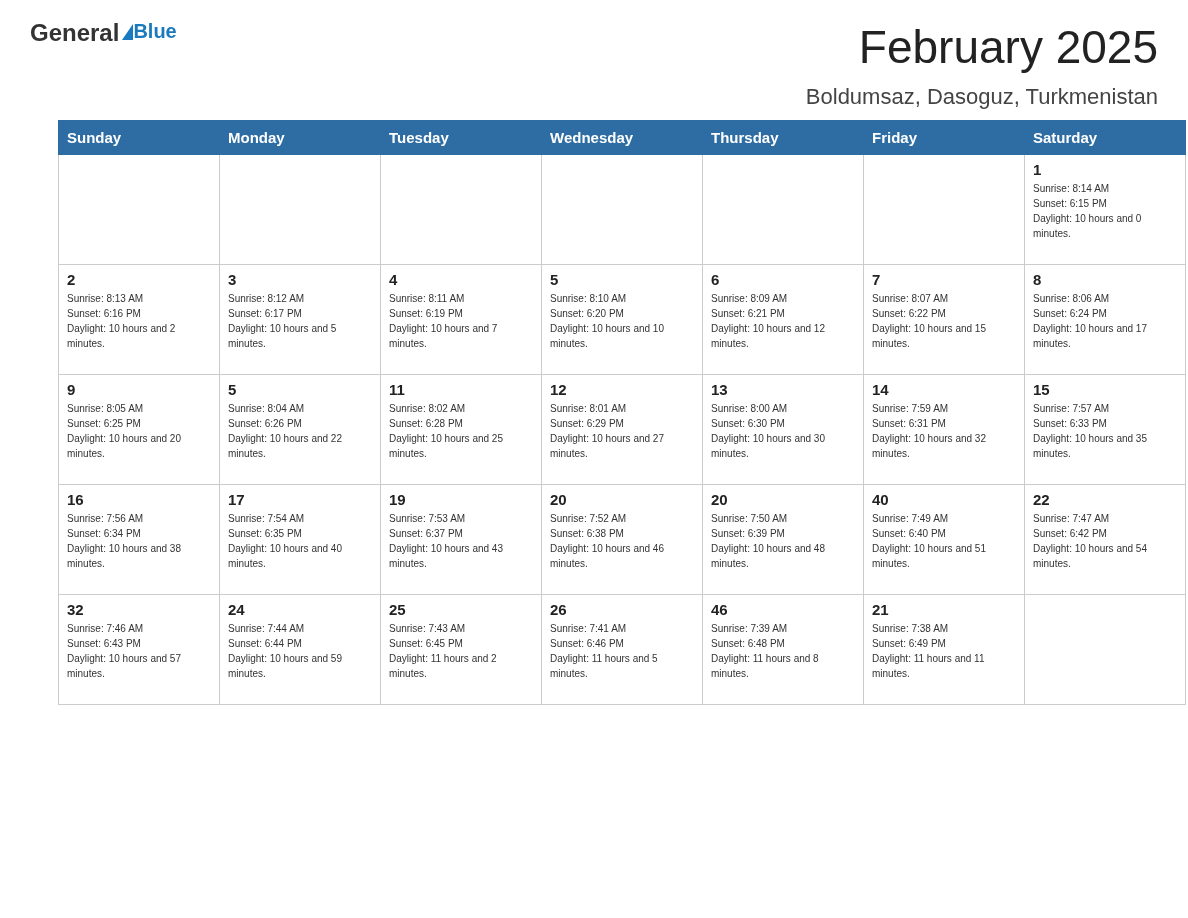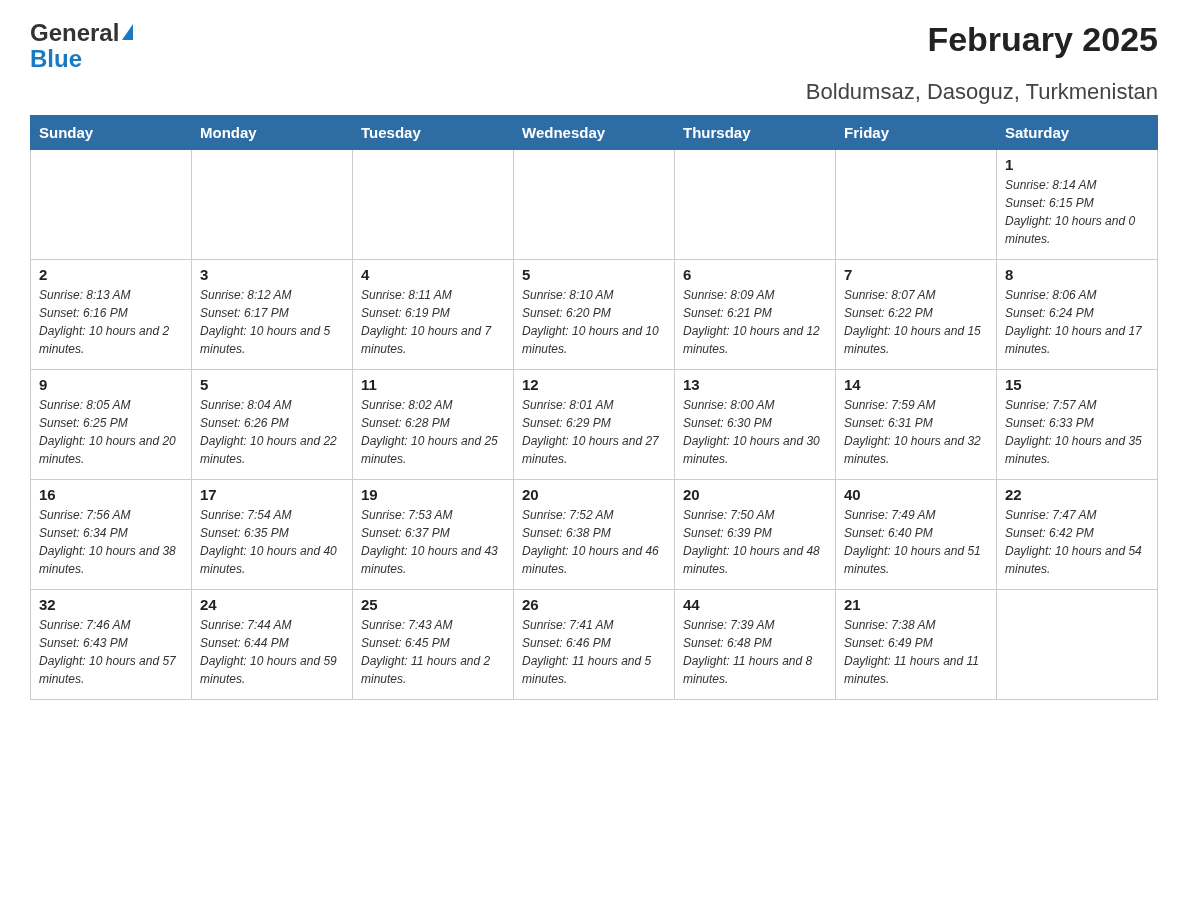--- a/index.html
+++ b/index.html
@@ -13,34 +13,35 @@
     .header {
       display: flex;
       justify-content: space-between;
       align-items: flex-start;
       margin-bottom: 10px;
     }
     .title-block {
       text-align: right;
     }
     .title-block h1 {
-      font-size: 34px;
-      font-weight: bold;
+      font-size: 46px;
+      font-weight: normal;
       color: #222;
     }
     .title-block h2 {
       font-size: 22px;
       font-weight: normal;
       color: #444;
-      margin-top: 20px;
+      margin-top: 10px;
     }
     .calendar {
       width: 100%;
       border-collapse: collapse;
       table-layout: fixed;
+      margin-left: 28px;
     }
     .calendar th {
       background-color: #2e6da4;
       color: #fff;
       padding: 8px 8px;
       font-size: 15px;
       font-weight: bold;
       text-align: left;
       border: 1px solid #2e6da4;
     }
@@ -57,33 +58,32 @@
       background: #fff;
     }
     .day-num {
       font-size: 15px;
       font-weight: bold;
       color: #222;
       display: block;
       margin-bottom: 3px;
     }
     .day-info {
-      font-size: 12px;
+      font-size: 10px;
       color: #333;
       line-height: 1.5;
-      font-style: italic;
     }
     .logo-wrapper {
       display: flex;
       align-items: center;
       gap: 0;
     }
     .logo-text {
       display: flex;
-      flex-direction: column;
+      flex-direction: row;
       line-height: 1.1;
     }
     .logo-row {
       display: flex;
       align-items: center;
     }
     .triangle {
       width: 0;
       height: 0;
       border-left: 11px solid transparent;
@@ -97,21 +97,21 @@
 </head>
 <body>
 
 <div class="header">
   <div class="logo-wrapper">
     <div class="logo-text">
       <div class="logo-row">
         <span style="font-size:24px;font-weight:bold;color:#333;">General</span>
         <span class="triangle"></span>
       </div>
-      <span style="font-size:24px;font-weight:bold;color:#1a7abf;">Blue</span>
+      <span style="font-size:20px;font-weight:bold;color:#1a7abf;">Blue</span>
     </div>
   </div>
   <div class="title-block">
     <h1>February 2025</h1>
     <h2>Boldumsaz, Dasoguz, Turkmenistan</h2>
   </div>
 </div>
 
 <table class="calendar">
   <thead>
@@ -239,21 +239,21 @@
         </td>
         <td>
           <span class="day-num">25</span>
           <div class="day-info">Sunrise: 7:43 AM<br>Sunset: 6:45 PM<br>Daylight: 11 hours and 2 minutes.</div>
         </td>
         <td>
           <span class="day-num">26</span>
           <div class="day-info">Sunrise: 7:41 AM<br>Sunset: 6:46 PM<br>Daylight: 11 hours and 5 minutes.</div>
         </td>
         <td>
-          <span class="day-num">44</span>
+          <span class="day-num">46</span>
           <div class="day-info">Sunrise: 7:39 AM<br>Sunset: 6:48 PM<br>Daylight: 11 hours and 8 minutes.</div>
         </td>
         <td>
           <span class="day-num">21</span>
           <div class="day-info">Sunrise: 7:38 AM<br>Sunset: 6:49 PM<br>Daylight: 11 hours and 11 minutes.</div>
         </td>
         <td class="empty"></td>
       </tr>
     </tbody>
 </table>

